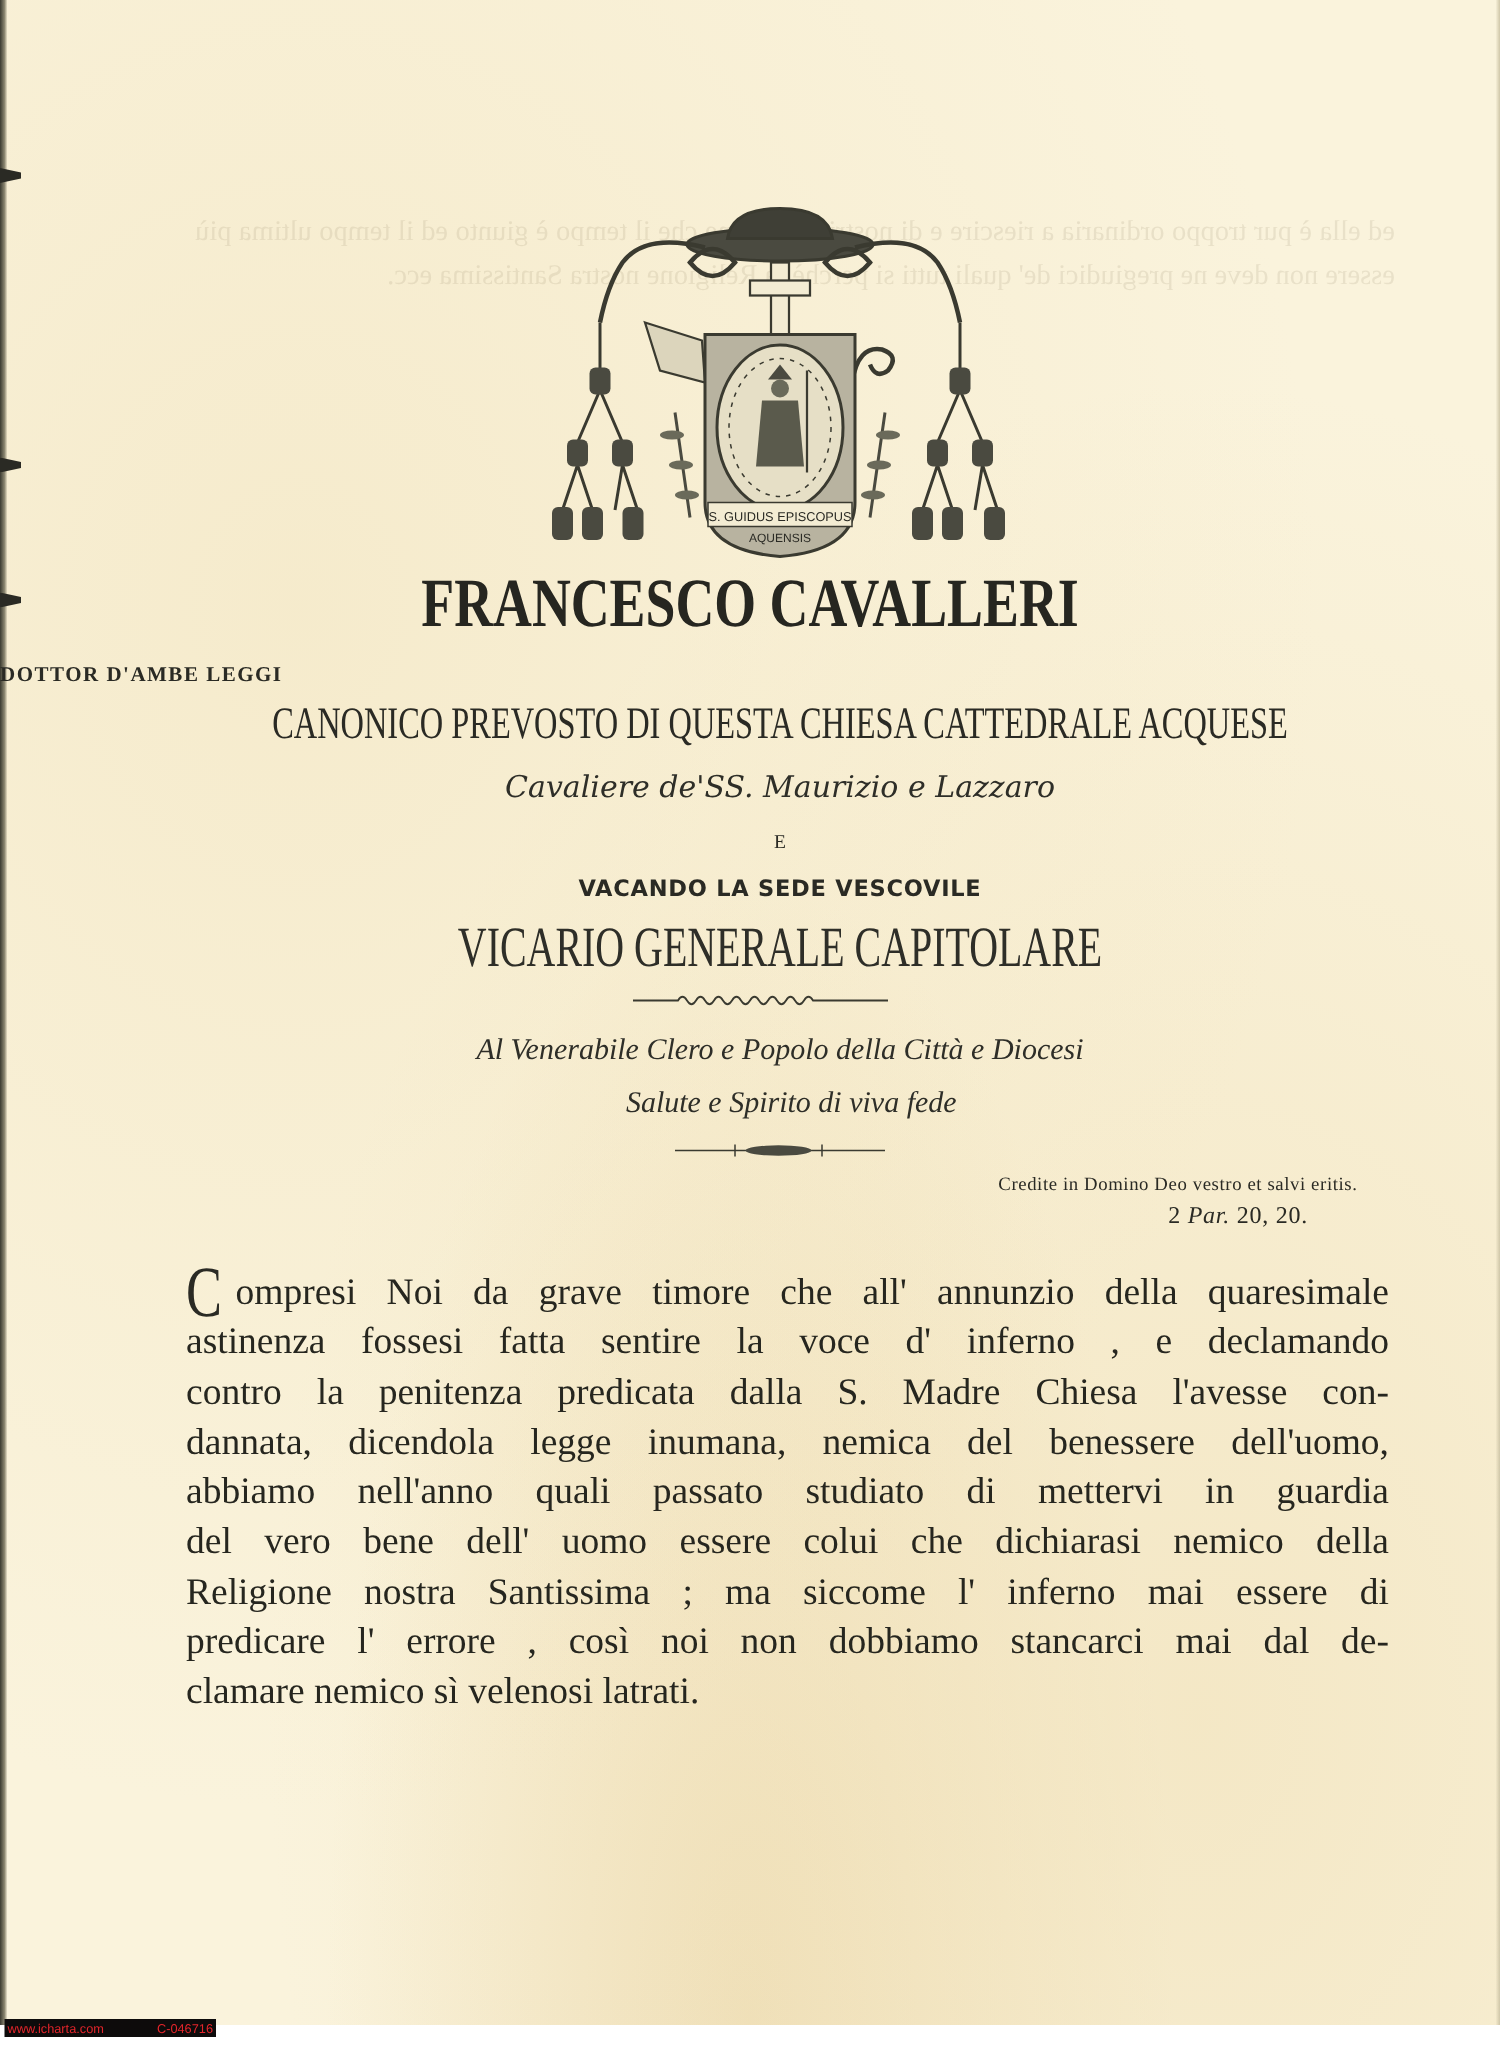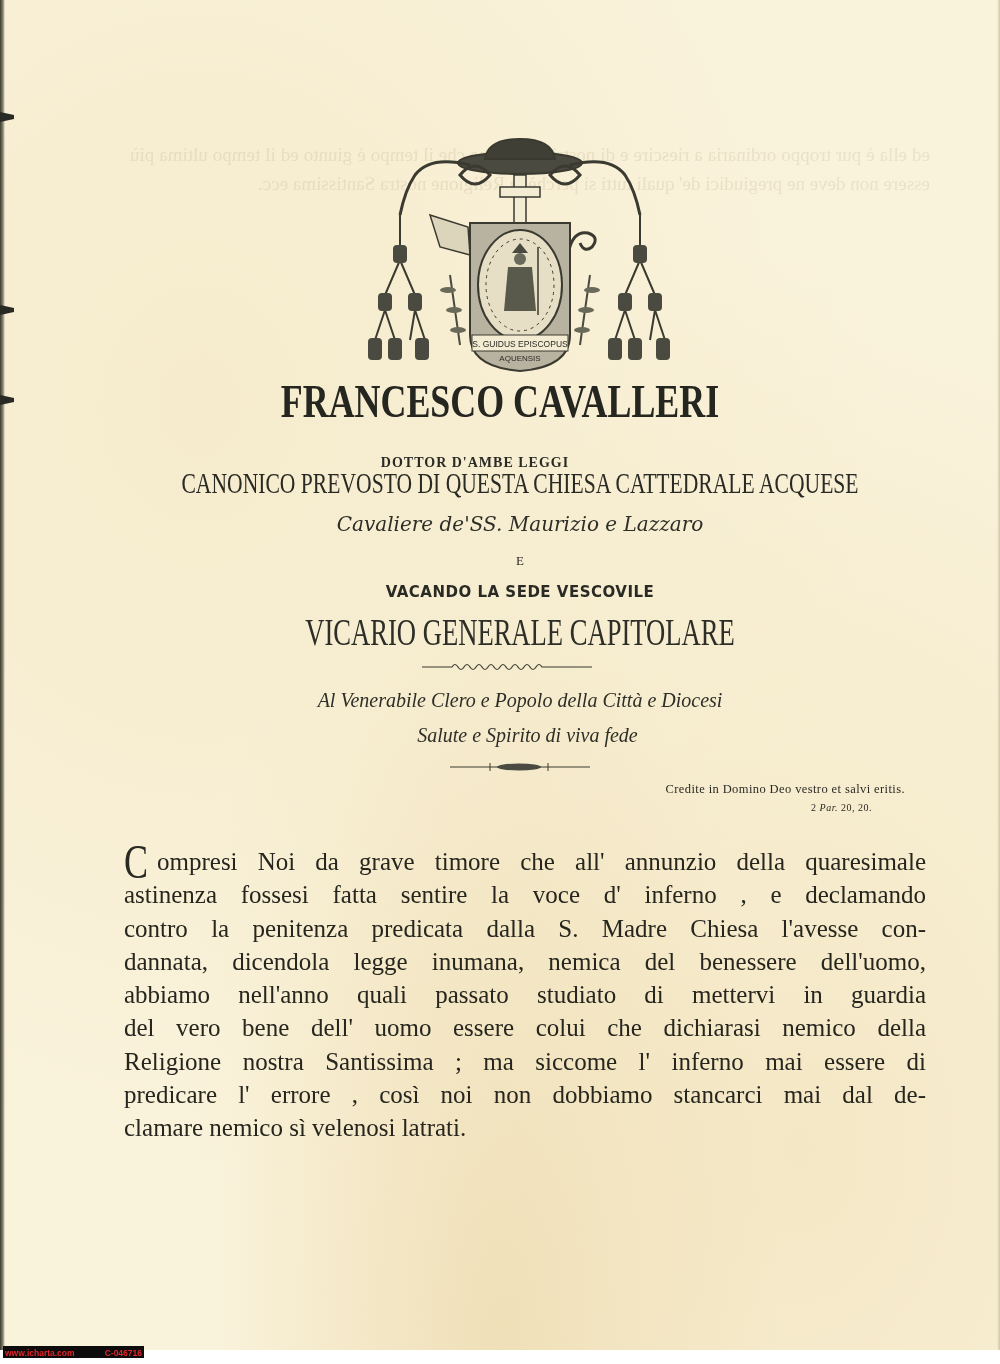--- a/index.html
+++ b/index.html
@@ -40,23 +40,23 @@
   }
 
   .crest { position: absolute; left: 360px; top: 135px; width: 320px; height: 240px; }
 
   .name-title {
     position: absolute; left: 0; width: 1000px; top: 375px; text-align: center;
     font-family: "Liberation Serif", serif; font-weight: bold; font-size: 46px;
     color: #262620; letter-spacing: 0px; transform: scaleX(0.78); transform-origin: center;
   }
   .dottor {
-    position: absolute; left: 0; width: 950px; top: 443px; text-align: center;
+    position: absolute; left: 0; width: 950px; top: 443px; 
     font-family: "Liberation Serif", serif; font-weight: bold; font-size: 14px;
-    color: #2a2a24; letter-spacing: 1px; margin-top: 12px;
+    color: #2a2a24; letter-spacing: 1px;
   }
   .canonico {
     position: absolute; left: 0; width: 1040px; top: 466px; text-align: center;
     font-family: "Liberation Serif", serif; font-size: 30px; color: #2a2a24;
     transform: scaleX(0.72); transform-origin: 520px 0;
   }
   .cavaliere {
     position: absolute; left: 0; width: 1040px; top: 512px; text-align: center;
     font-family: "DejaVu Serif", serif; font-style: italic; font-size: 20px; color: #2e2e28;
   }
@@ -85,42 +85,42 @@
     font-family: "Liberation Serif", serif; font-style: italic; font-size: 20px; color: #2e2e28;
   }
   .ornament { position: absolute; left: 450px; top: 760px; width: 140px; height: 14px; }
 
   .quote {
     position: absolute; right: 95px; top: 782px; text-align: left;
     font-family: "Liberation Serif", serif; font-size: 12.5px; color: #2a2a24; letter-spacing: 0.4px;
   }
   .quote-ref {
     position: absolute; right: 128px; top: 802px; text-align: right;
-    font-family: "Liberation Serif", serif; font-size: 10px; color: #2a2a24; letter-spacing: 0.5px;
+    font-family: "Liberation Serif", serif; font-size: 16px; color: #2a2a24; letter-spacing: 0.5px;
   }
   .quote-ref i { font-style: italic; }
 
   .body-text {
     position: absolute; left: 124px; top: 845px; width: 802px;
     font-family: "Liberation Serif", serif; font-size: 25px; line-height: 33.3px;
     color: #26261f; text-align: justify;
   }
   .body-line { display: block; white-space: nowrap; text-align-last: justify; text-align: justify; }
   .body-line.last { text-align-last: left; }
   .dropcap {
     font-family: "Liberation Serif", serif; font-size: 48px; line-height: 30px;
     float: left; margin-top: 2px; margin-right: 1px; color: #2a2a24;
     transform: scaleX(0.75); transform-origin: left;
   }
 
   .watermark {
     position: absolute; left: 3px; top: 1346px; width: 141px; height: 12px;
-    background: #0d0b0b; display: flex; justify-content: space-between; align-items: flex-end;
+    background: #0d0b0b; display: flex; justify-content: space-between; align-items: center;
     padding: 0 2px; box-sizing: border-box;
-    font-family: "Liberation Sans", sans-serif; font-size: 8.5px; color: #e4252b; font-weight: bold;
+    font-family: "Liberation Sans", sans-serif; font-size: 8.5px; color: #e4252b; font-weight: normal;
   }
 </style>
 </head>
 <body>
 
 <div class="page">
   <div class="page-edge-left"></div>
   <div class="page-edge-right"></div>
   <div class="tab-mark" style="top:112px"></div>
   <div class="tab-mark" style="top:305px"></div>

